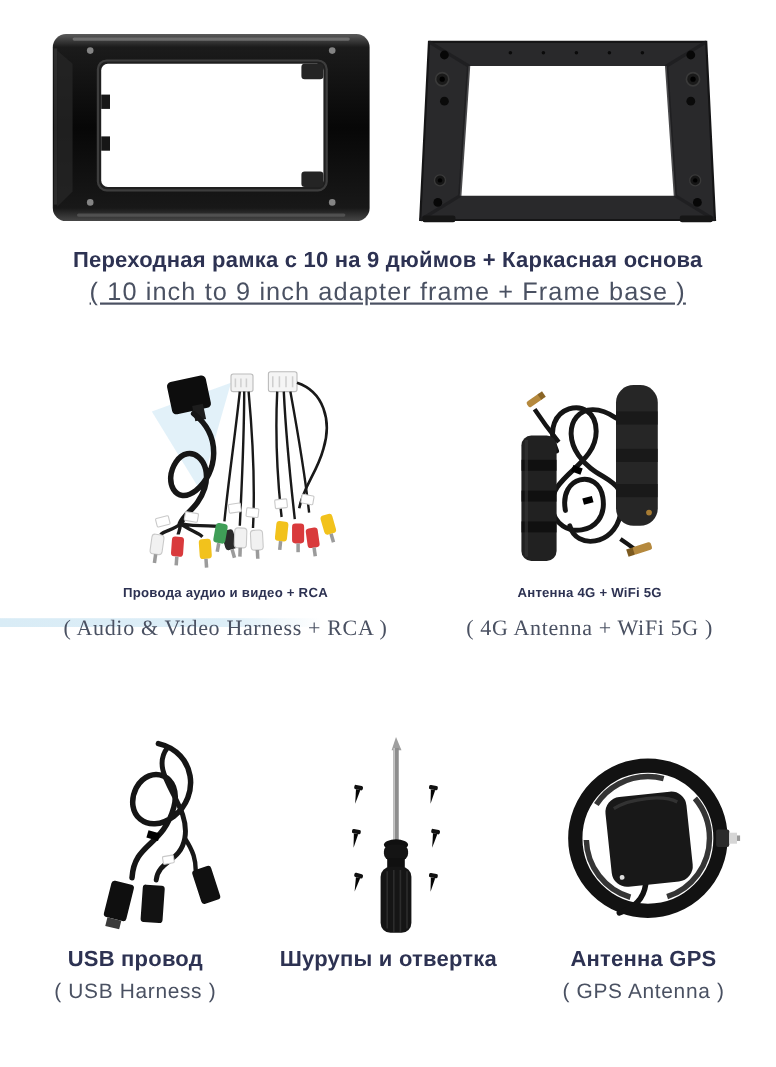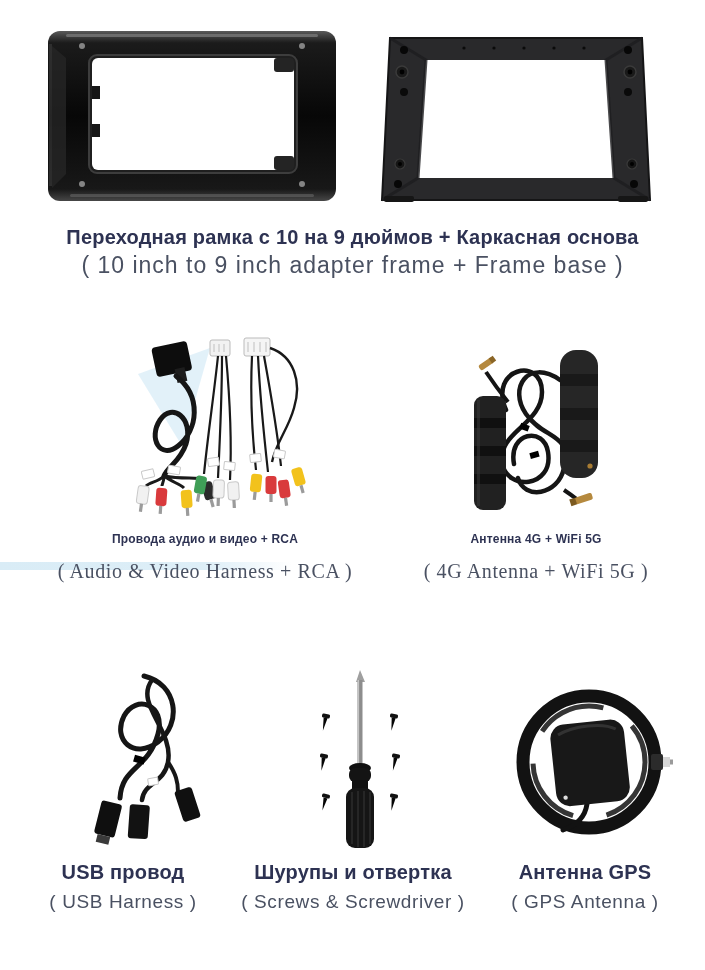--- a/index.html
+++ b/index.html
@@ -10,21 +10,21 @@
   .abs{position:absolute;}
   .caption-ru{
     font-weight:700;color:#2d3252;text-align:center;white-space:nowrap;
     letter-spacing:0.2px;
   }
   .caption-en{
     font-weight:400;color:#4a5162;text-align:center;white-space:nowrap;
     letter-spacing:0.6px;
   }
   .t-main-ru{top:226px;left:0;width:705px;font-size:20px;}
-  .t-main-en{top:252px;left:0;width:705px;font-size:23px;letter-spacing:1px;}
+  .t-main-en{top:252px;left:0;width:705px;font-size:23px;letter-spacing:1px;text-decoration:underline;}
   .t-mid-ru{top:532px;font-size:12px;}
   .t-mid-en{top:560px;font-size:20px;font-family:Liberation Serif, serif;}
   .t-bot-ru{top:861px;font-size:20px;}
   .t-bot-en{top:891px;font-size:19px;}
   .col-harness{left:30px;width:350px;}
   .col-ant{left:361px;width:350px;}
   .col-usb{left:-52px;width:350px;}
   .col-screws{left:178px;width:350px;}
   .col-gps{left:410px;width:350px;}
   .stripe{
@@ -281,17 +281,16 @@
         <rect x="48" y="44" width="74" height="82" rx="14" fill="#181818"></rect>
         <path d="M56,54 C72,46 102,46 114,54" stroke="#3a3a3a" stroke-width="3" fill="none" opacity="0.8"></path>
         <circle cx="57" cy="117" r="2.2" fill="#dedede"></circle>
       </g>
     </svg>
   </div>
 
   <div class="abs txt caption-ru t-bot-ru col-usb">USB провод</div>
   <div class="abs txt caption-en t-bot-en col-usb">( USB Harness )</div>
   <div class="abs txt caption-ru t-bot-ru col-screws">Шурупы и отвертка</div>
-  <div class="abs txt caption-en t-bot-en col-screws">( Screws &amp; Screwdriver )</div>
   <div class="abs txt caption-ru t-bot-ru col-gps">Антенна GPS</div>
   <div class="abs txt caption-en t-bot-en col-gps">( GPS Antenna )</div>
 
 </div>
 
 </body></html>

